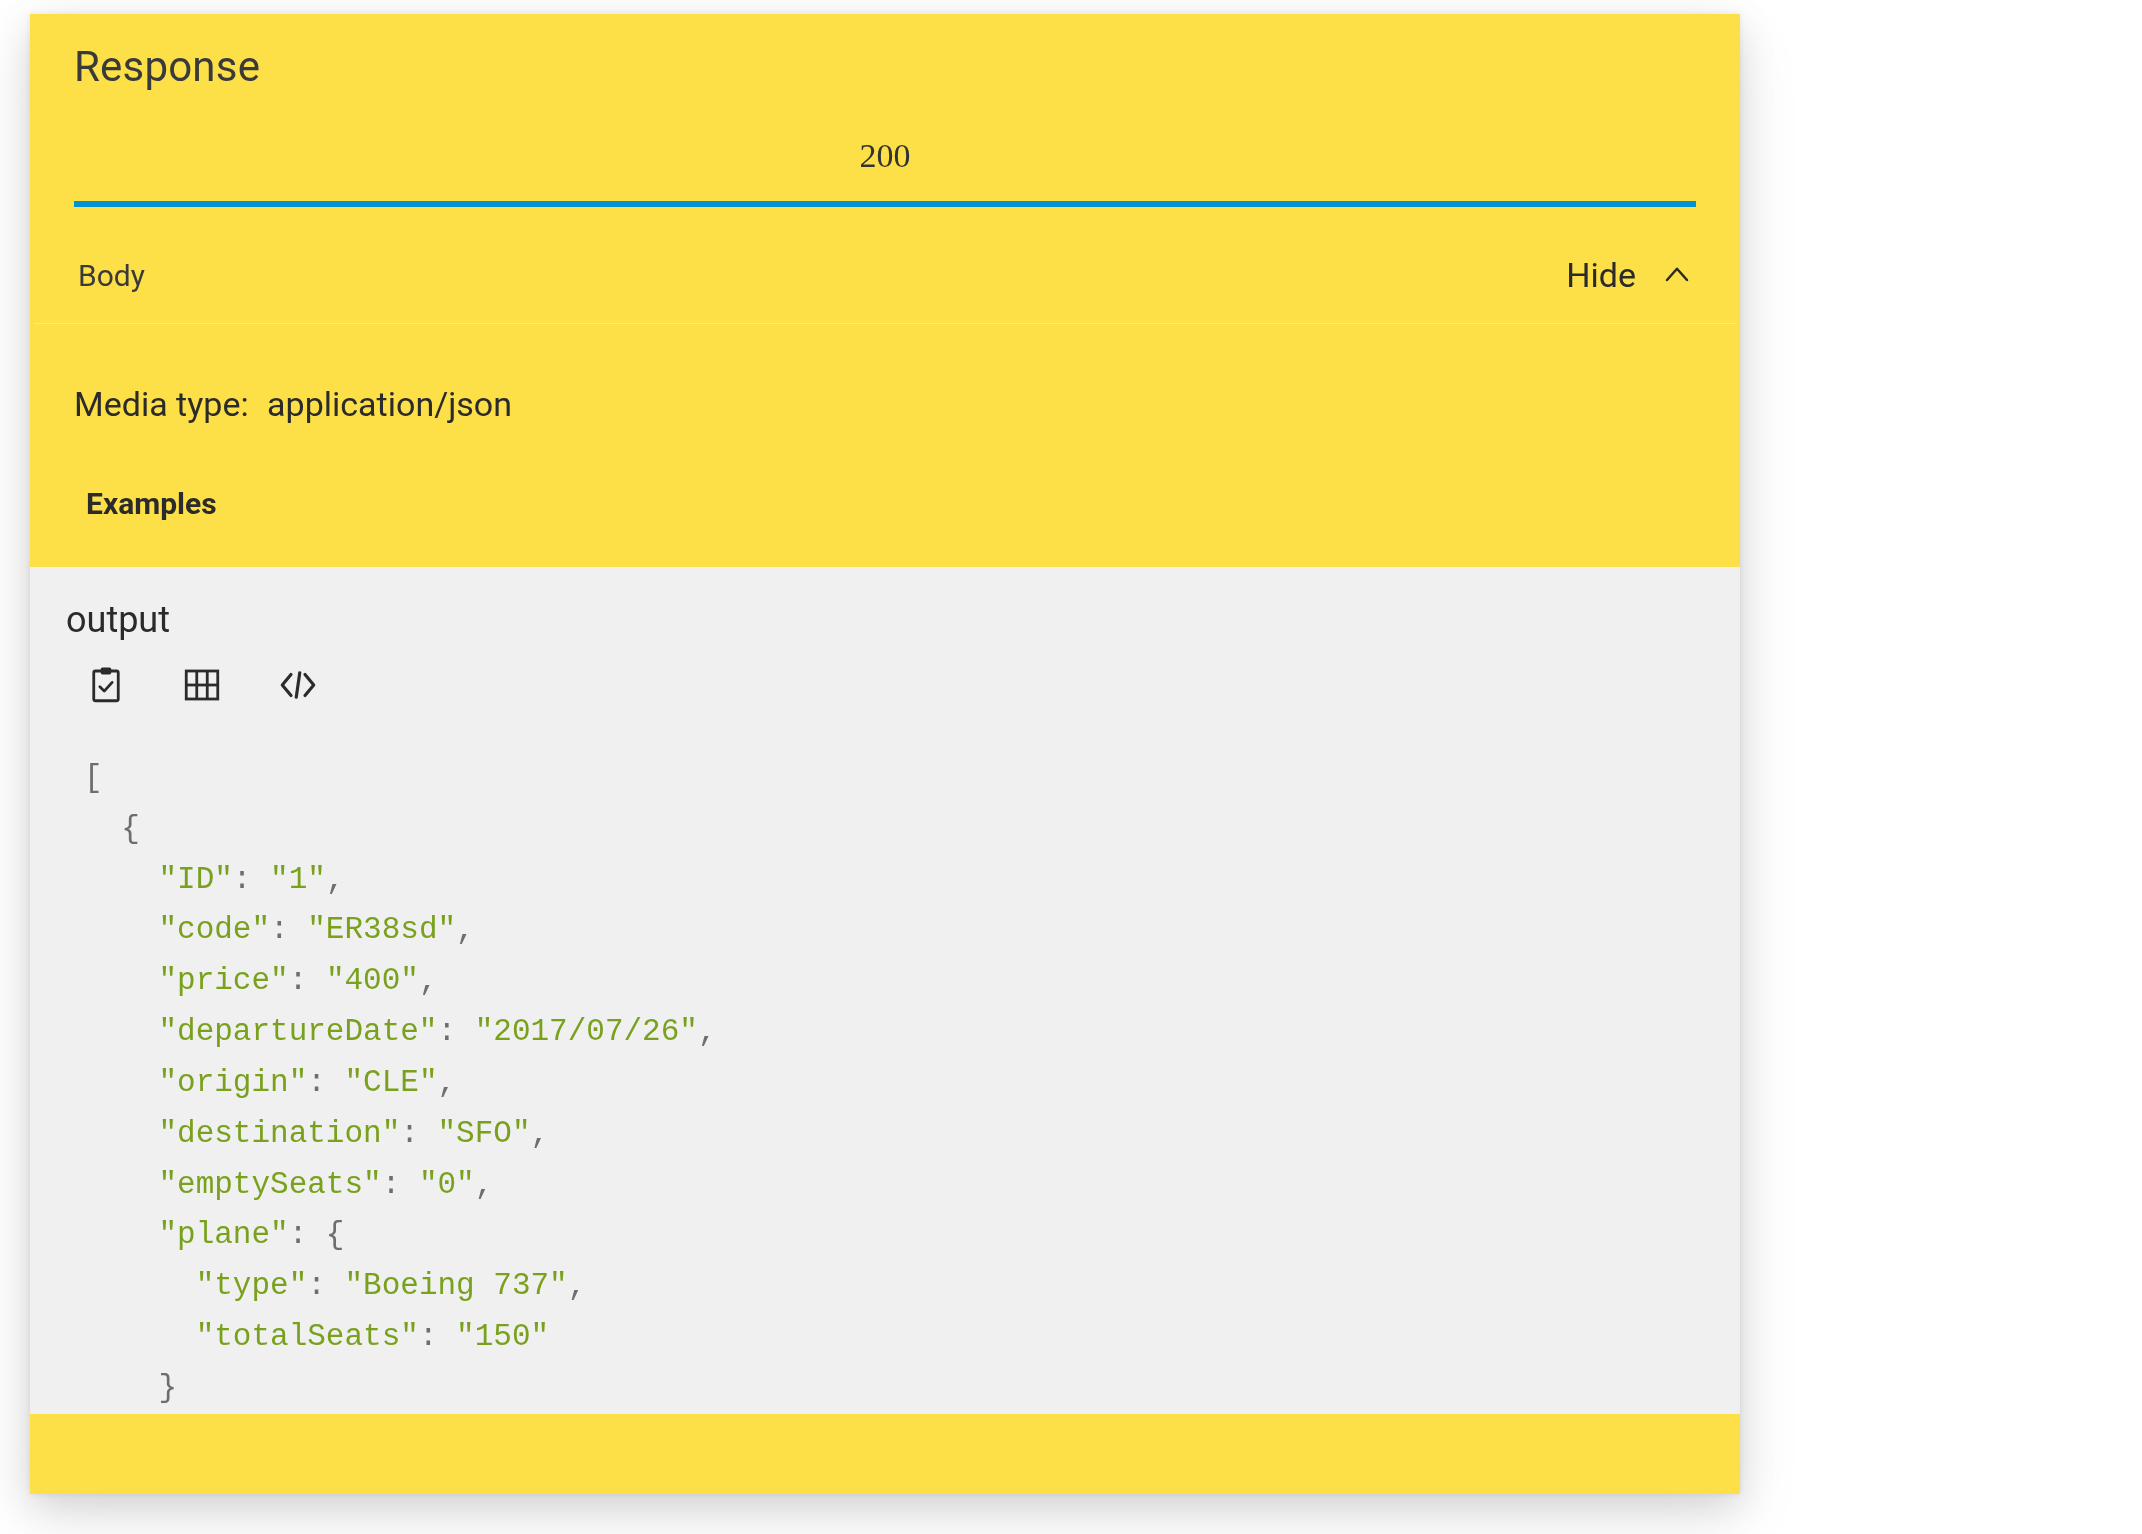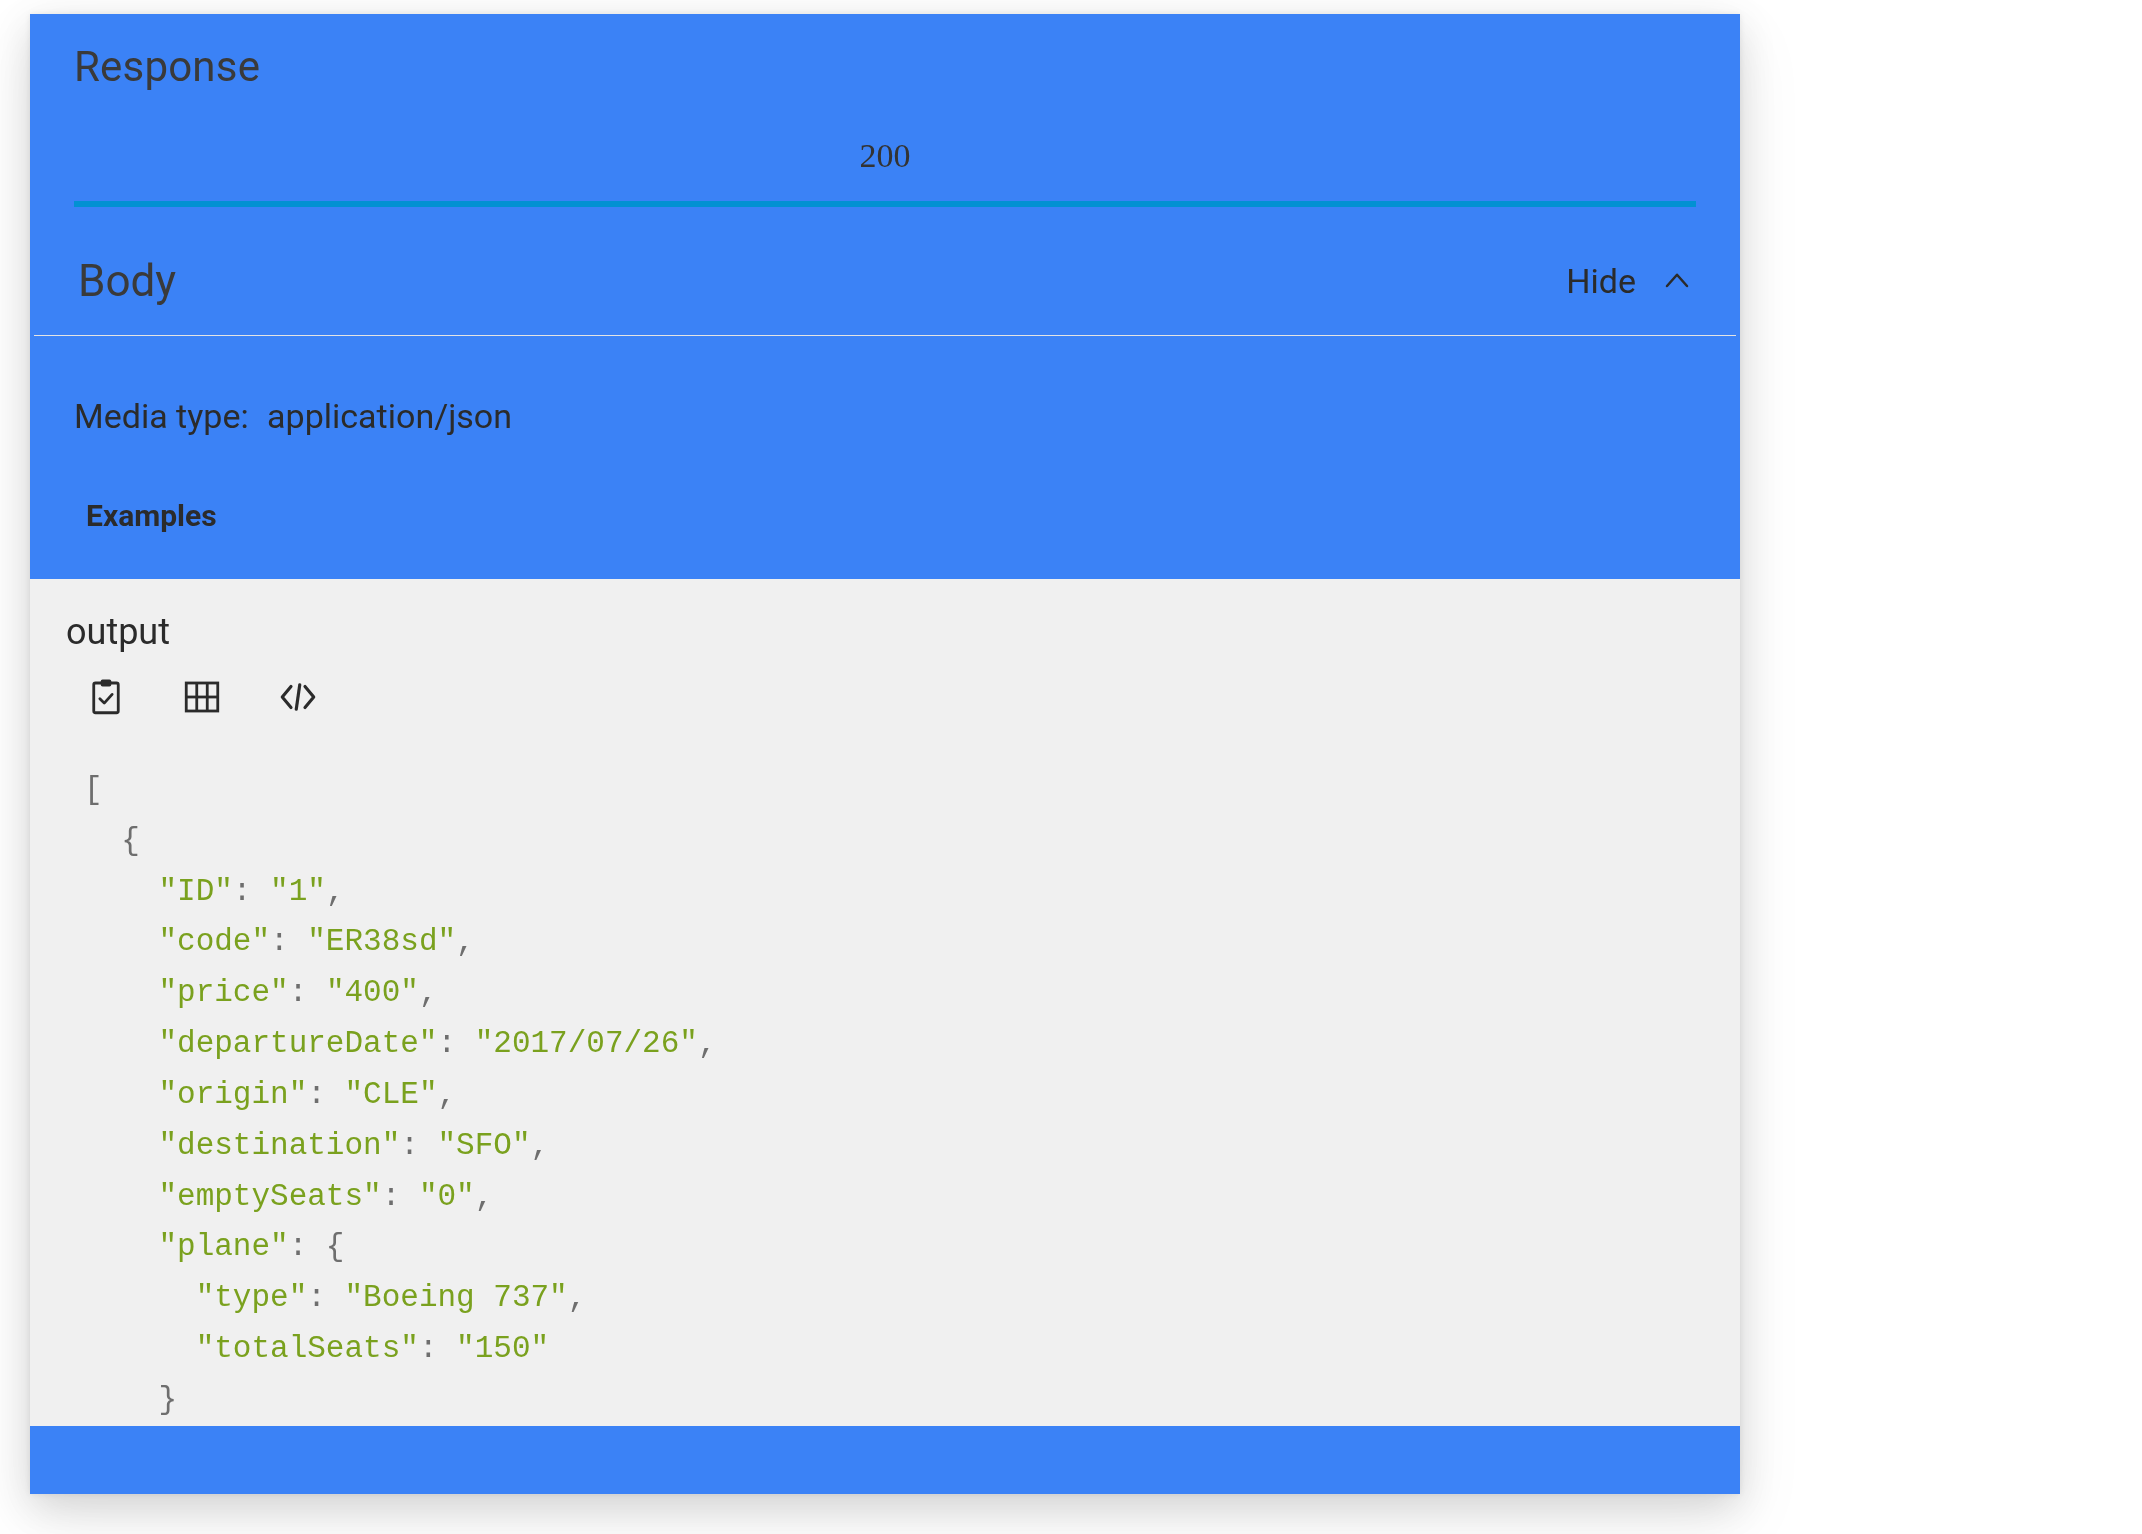--- a/index.html
+++ b/index.html
@@ -14,21 +14,21 @@
     height: 1534px;
     position: relative;
     background: #ffffff;
   }
   .panel {
     position: absolute;
     left: 30px;
     top: 14px;
     width: 1710px;
     height: 1480px;
-    background: #3b82f6;
+    background: #fde047;
     box-shadow:
       0 0 6px rgba(0,0,0,0.08),
       0 12px 36px rgba(0,0,0,0.12),
       0 24px 64px rgba(0,0,0,0.08);
     overflow: hidden;
   }
   .section-title {
     font-size: 42px;
     font-weight: 400;
     color: #3a3a3a;
@@ -56,21 +56,21 @@
   }
   .body-row {
     display: flex;
     justify-content: space-between;
     align-items: center;
     padding: 48px 44px 28px 44px;
     border-bottom: 1px solid #e4e4e4;
     margin: 0 4px;
   }
   .body-title {
-    font-size: 44px;
+    font-size: 30px;
     font-weight: 400;
     color: #3a3a3a;
   }
   .hide-group {
     display: flex;
     align-items: center;
     gap: 26px;
     cursor: pointer;
   }
   .hide-label {

